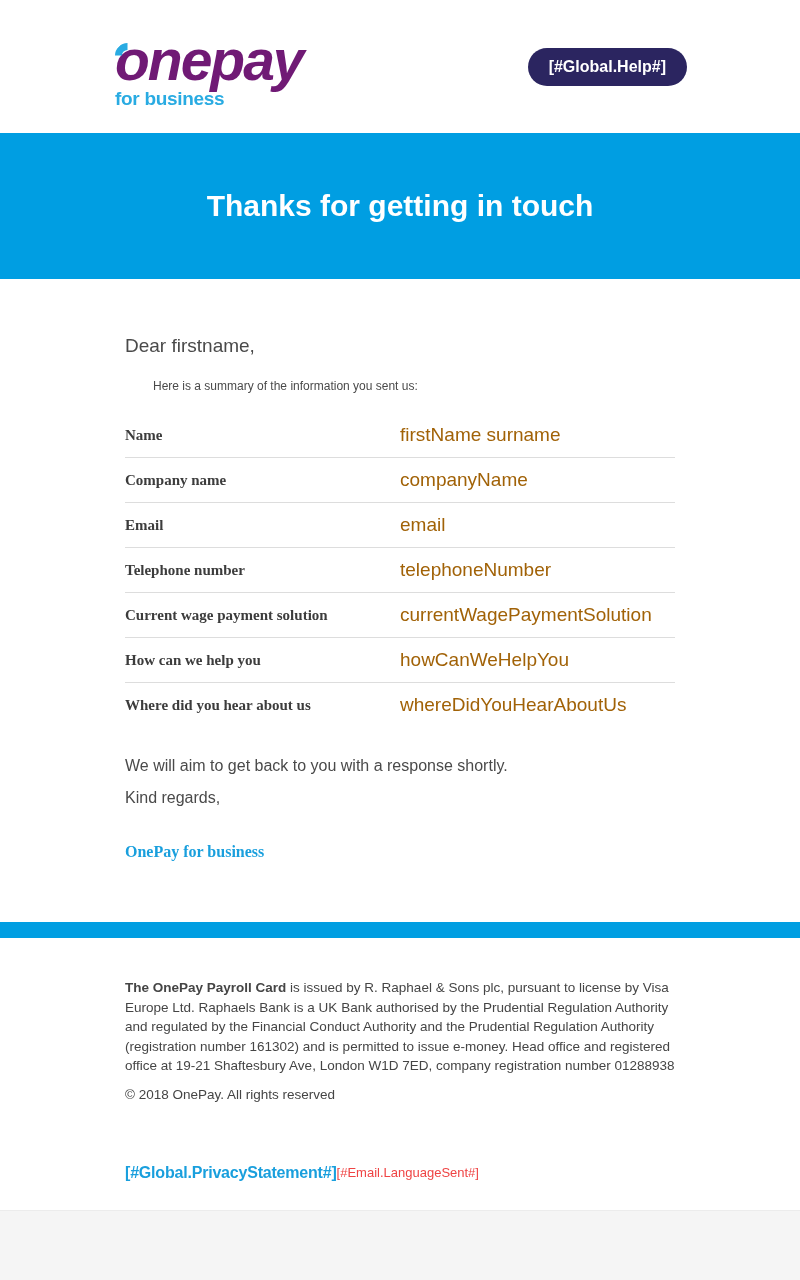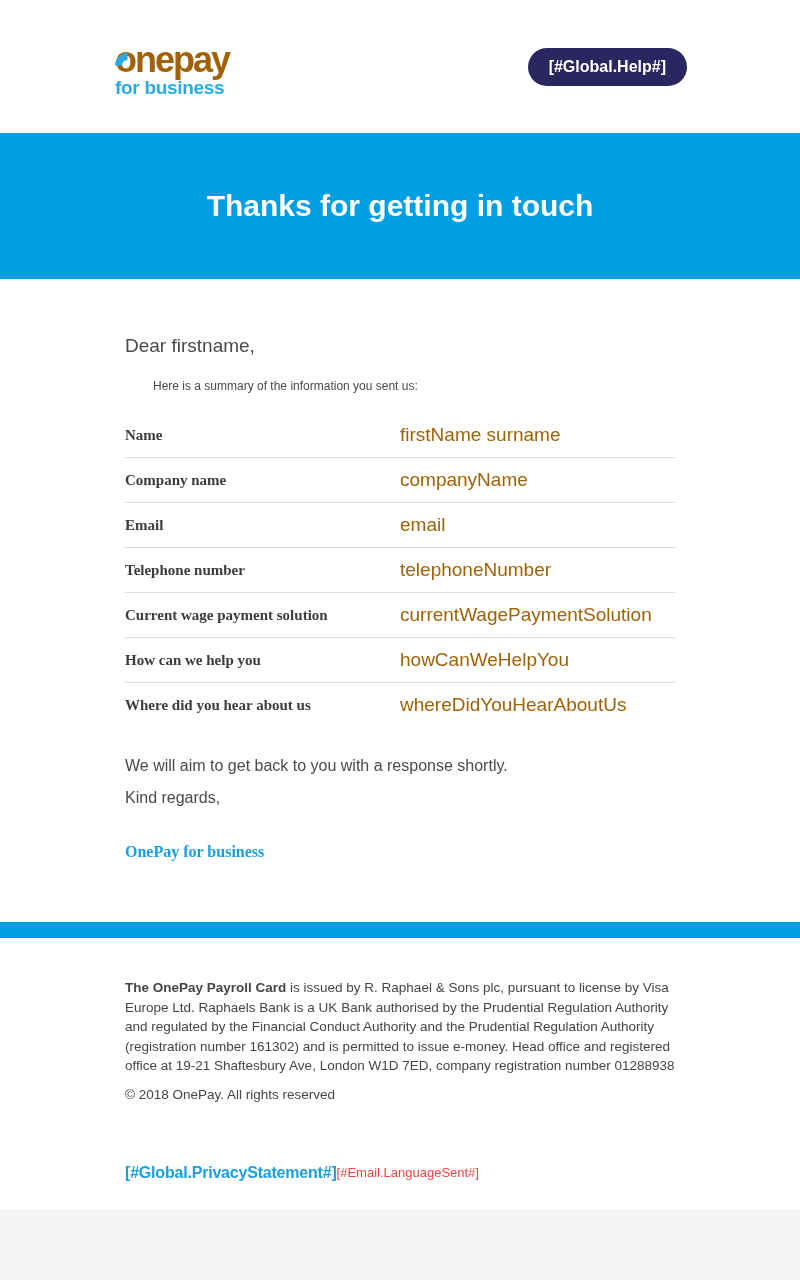--- a/index.html
+++ b/index.html
@@ -25,24 +25,25 @@
     height: 133px;
     display: flex;
     align-items: center;
     justify-content: space-between;
     padding: 0 113px 0 115px;
     background: #ffffff;
   }
   .logo { line-height: 1; padding-top: 6px; }
   .logo-word-wrap { position: relative; display: inline-block; }
   .logo-word {
-    font-size: 36px;
+    font-size: 57px;
     font-weight: bold;
     letter-spacing: -2px;
-    color: #a16207;
+    color: #701a75;
+    font-style: italic;
   }
   .logo-arc {
     position: absolute;
     left: 0px;
     top: 11px;
     width: 25px;
     height: 25px;
     border: 7px solid transparent;
     border-top-color: #29abe2;
     border-radius: 50%;

